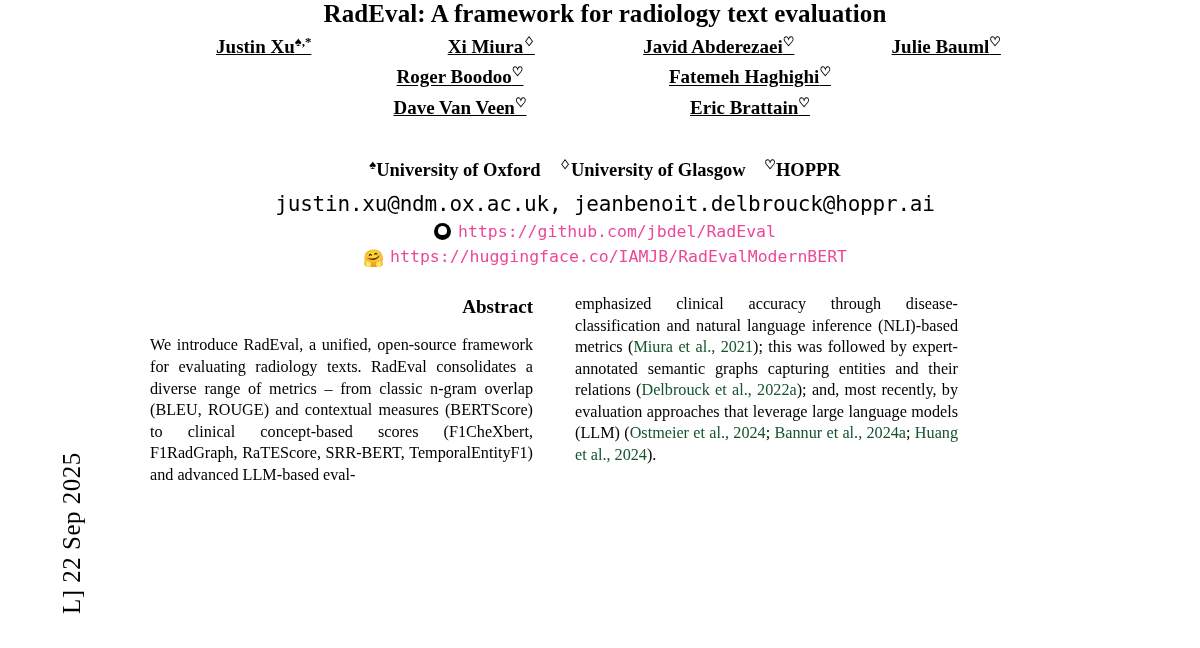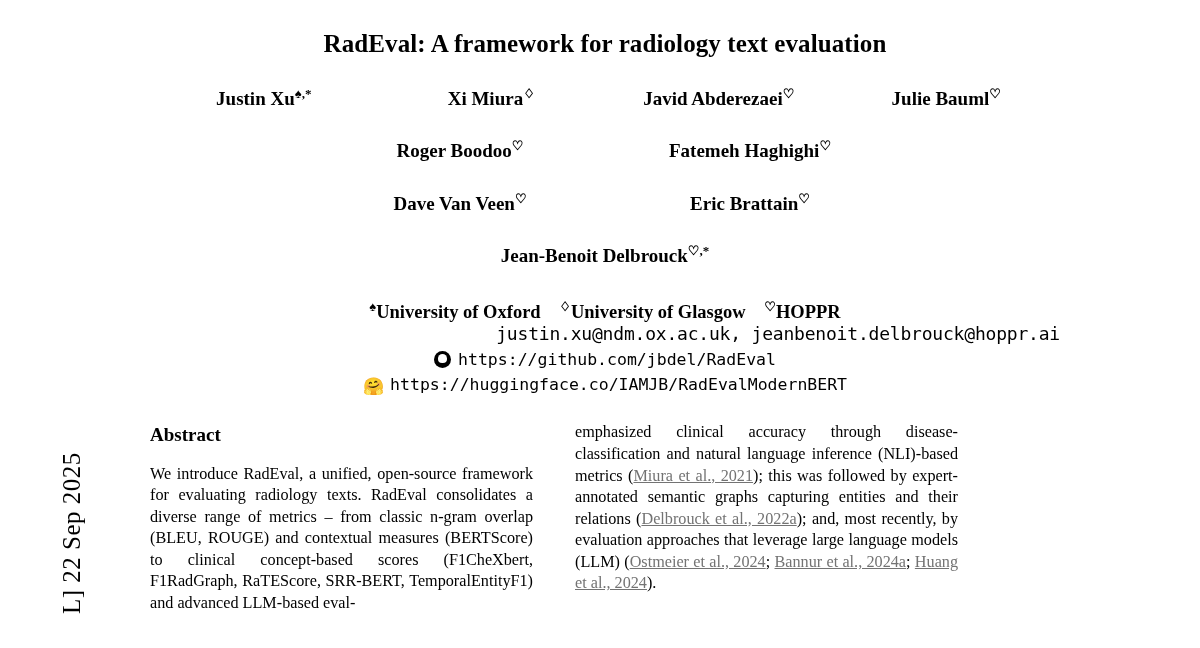--- a/index.html
+++ b/index.html
@@ -33,29 +33,29 @@
   .content {
     position: absolute;
     left: 150px;
     top: 0;
     width: 910px;
   }
   .title {
     text-align: center;
     font-size: 25px;
     font-weight: bold;
-    margin-top: 30px;
     letter-spacing: 0.1px;
   }
   .authors-row {
     display: flex;
     justify-content: center;
-    margin-top: 28px;
+    margin-top: 6px;
     font-size: 19px;
     font-weight: bold;
+    text-decoration: underline;
   }
   .authors-row .author {
     text-align: center;
     white-space: nowrap;
   }
   .row1 .author { width: 228px; }
   .row2 .author { width: 290px; }
   .row3 .author { width: 290px; }
   .row4 .author { width: 330px; }
   .sup {
@@ -64,24 +64,24 @@
     font-weight: bold;
   }
   .affil {
     text-align: center;
     font-size: 18.5px;
     font-weight: bold;
     margin-top: 32px;
   }
   .affil .gap { display: inline-block; width: 14px; }
   .emails {
-    text-align: right;
+    text-align: center;
     font-family: "DejaVu Sans Mono", monospace;
-    font-size: 18px;
-    margin-top: 0;
+    font-size: 21px;
+    margin-top: 11px;
     letter-spacing: -0.2px;
   }
   .link-line {
     text-align: center;
     font-family: "DejaVu Sans Mono", monospace;
     font-size: 16.5px;
     margin-top: 6px;
     color: #4141e8;
   }
   .link-line .glyph {
@@ -104,39 +104,39 @@
   .gh-glyph::after {
     content: "";
     position: absolute;
     left: 4px;
     top: 3px;
     width: 9px;
     height: 9px;
     border-radius: 50% 50% 45% 45%;
     background: #fff;
   }
-  .link-text { color: #000000; }
+  .link-text { color: #ec4899; }
   .columns {
     display: flex;
     margin-top: 26px;
     gap: 42px;
   }
   .col {
     width: 383px;
     font-size: 16.2px;
     line-height: 1.33;
     text-align: justify;
   }
   .abstract-head {
-    text-align: left;
+    text-align: right;
     font-size: 19px;
     font-weight: bold;
     margin-bottom: 16px;
   }
-  .cite { color: #737373; text-decoration: underline; }
+  .cite { color: #14532d; }
   p { margin: 0; }
 </style>
 </head>
 <body>
 
 <div class="page">
 
   <div class="arxiv-stamp">L]  22 Sep 2025</div>
 
   <div class="content">
@@ -154,21 +154,20 @@
       <div class="author"><span>Roger Boodoo</span><span class="sup">♡</span></div>
       <div class="author"><span>Fatemeh Haghighi</span><span class="sup">♡</span></div>
     </div>
 
     <div class="authors-row row3">
       <div class="author"><span>Dave Van Veen</span><span class="sup">♡</span></div>
       <div class="author"><span>Eric Brattain</span><span class="sup">♡</span></div>
     </div>
 
     <div class="authors-row row4">
-      <div class="author"><span>Jean-Benoit Delbrouck</span><span class="sup">♡,*</span></div>
     </div>
 
     <div class="affil">
       <span class="sup">♠</span><span>University of Oxford</span><span class="gap"></span>
       <span class="sup">♢</span><span>University of Glasgow</span><span class="gap"></span>
       <span class="sup">♡</span><span>HOPPR</span>
     </div>
 
     <div class="emails">justin.xu@ndm.ox.ac.uk, jeanbenoit.delbrouck@hoppr.ai</div>
 

